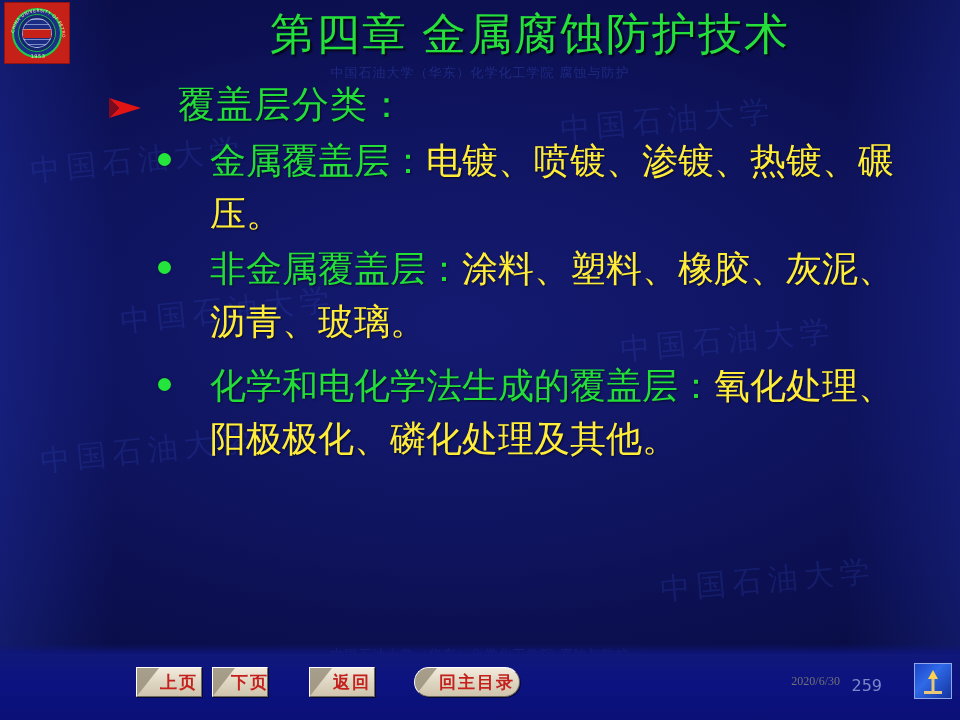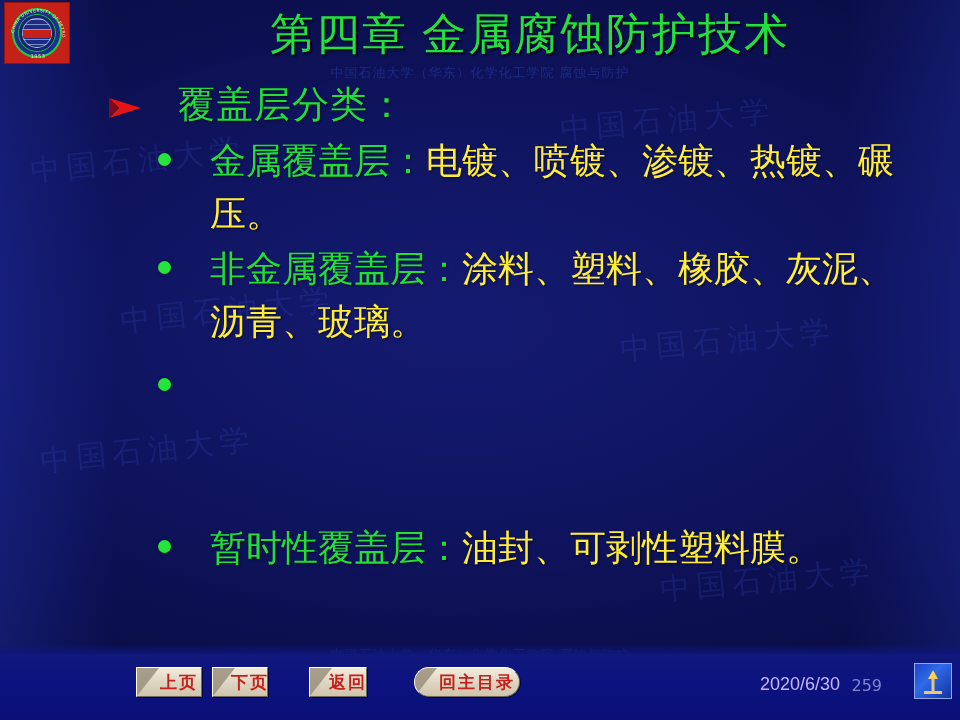--- a/index.html
+++ b/index.html
@@ -262,23 +262,23 @@
     font-weight: bold;
     letter-spacing: 2px;
     font-family: "DejaVu Serif", "Liberation Serif", serif;
     white-space: nowrap;
   }
 
   .footer-date {
     position: absolute;
     right: 120px;
     top: 20px;
-    font-size: 18px;
-    color: #c4b5fd;
-    font-family: Liberation Sans, sans-serif;
+    font-size: 12px;
+    color: #737373;
+    font-family: Liberation Serif, serif;
     white-space: nowrap;
   }
   .footer-page {
     position: absolute;
     right: 78px;
     top: 22px;
     font-size: 16px;
     color: #7d88c8;
     font-family: "DejaVu Sans", "Liberation Sans", sans-serif;
   }
@@ -376,47 +376,44 @@
 
     <div class="bullet-item" style="height:115px;">
       <span class="dot" style="top:19px;"></span>
       <div class="bullet-text">
         <span class="cat">非金属覆盖层：</span><span>涂料、塑料、橡胶、灰泥、沥青、玻璃。</span>
       </div>
     </div>
 
     <div class="bullet-item" style="height:160px;">
       <span class="dot" style="top:19px;"></span>
-    </div>
-
-    <div class="bullet-item" style="height:106px;">
-      <span class="dot" style="top:19px;"></span>
       <div class="bullet-text">
-        <span class="cat">暂时性覆盖层：</span><span>油封、可剥性塑料膜。</span>
+        <span class="cat">化学和电化学法生成的覆盖层：</span><span>氧化处理、阳极极化、磷化处理及其他。</span>
       </div>
     </div>
+
 
   </div>
 
   <div class="bottom-strip-top"></div>
   <div class="bottom-strip"></div>
 
   <div class="navbar">
 
     <div class="nav-btn" style="left:136px; width:66px;">
       <span class="corner"></span>
       <span class="lbl">上页</span>
     </div>
 
     <div class="nav-btn" style="left:212px; width:56px;">
       <span class="corner"></span>
       <span class="lbl">下页</span>
     </div>
 
-    <div class="nav-btn" style="left:309px; width:58px;">
+    <div class="nav-btn" style="left:309px; width:66px;">
       <span class="corner"></span>
       <span class="lbl">返回</span>
     </div>
 
     <div class="nav-btn" style="left:414px; width:106px;border-radius:15px;">
       <span class="corner"></span>
       <span class="lbl">回主目录</span>
     </div>
 
     <div class="footer-date">2020/6/30</div>

